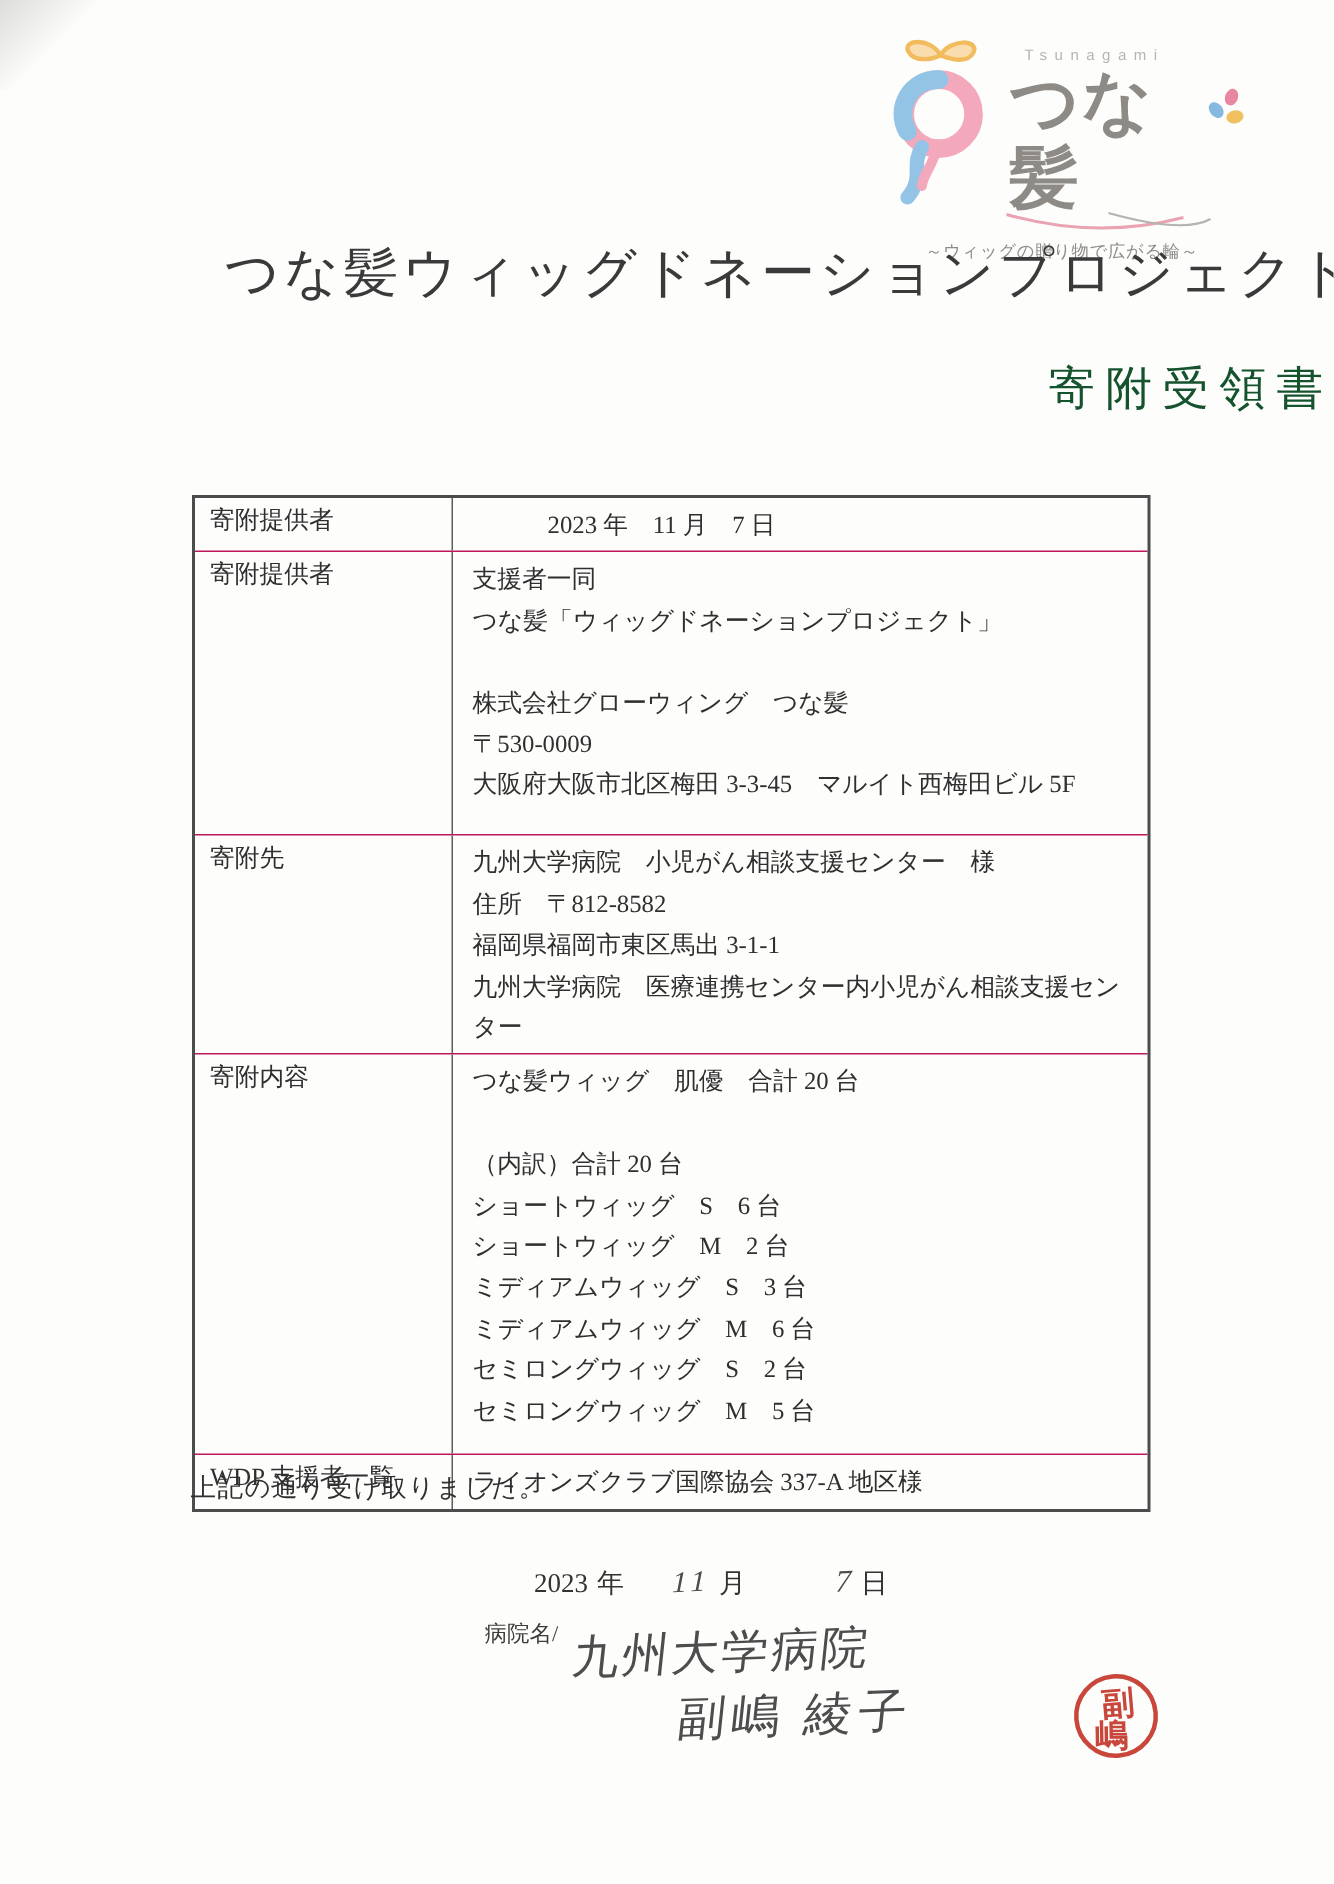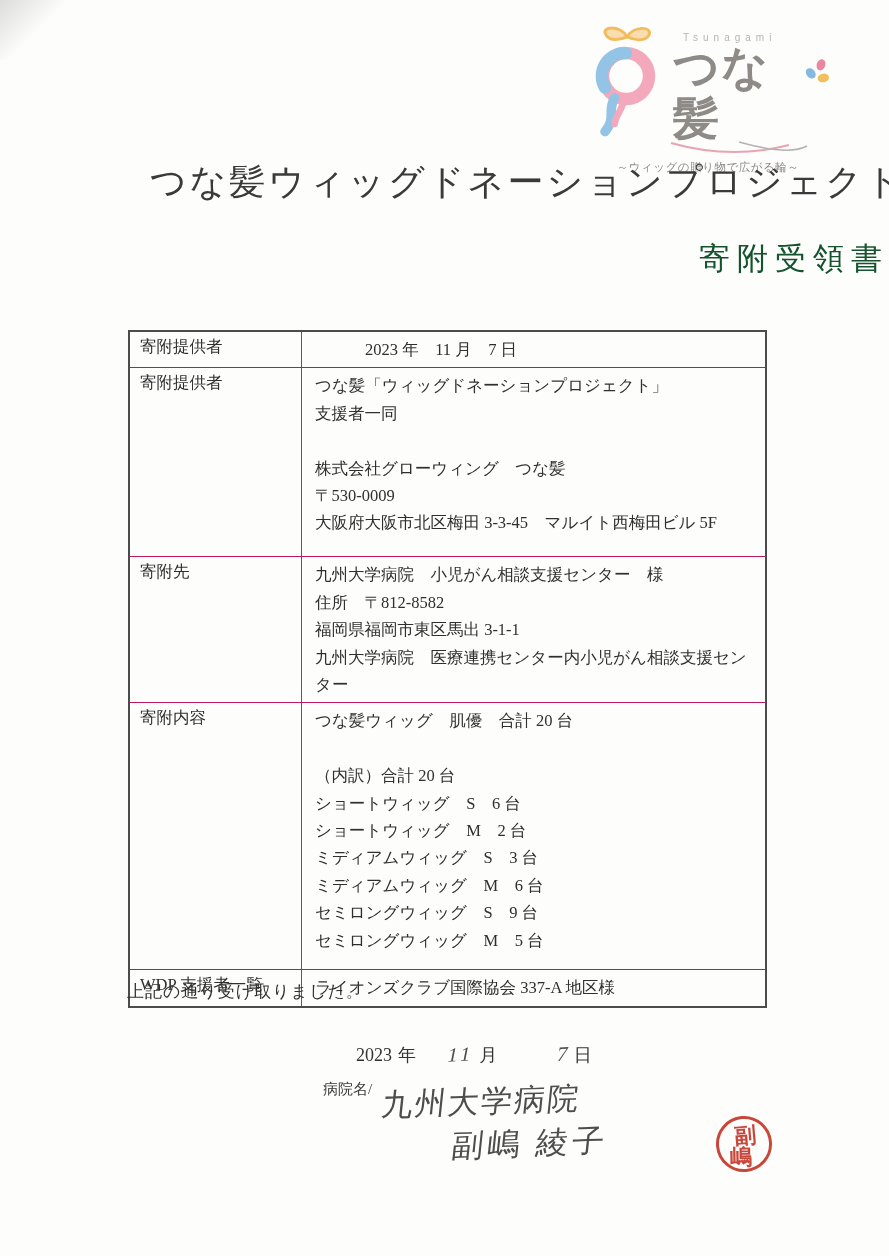--- a/index.html
+++ b/index.html
@@ -121,22 +121,22 @@
   <div class="t-row h-r1">
     <div class="t-label">寄附提供者</div>
     <div class="t-value pad-date">
       <div class="line">2023 年　11 月　7 日</div>
     </div>
   </div>
 
   <div class="t-row h-r2">
     <div class="t-label">寄附提供者</div>
     <div class="t-value">
+      <div class="line">支援者一同</div>
       <div class="line">つな髪「ウィッグドネーションプロジェクト」</div>
-      <div class="line">支援者一同</div>
       <div class="line"></div>
       <div class="line">株式会社グローウィング　つな髪</div>
       <div class="line">〒530-0009</div>
       <div class="line">大阪府大阪市北区梅田 3-3-45　マルイト西梅田ビル 5F</div>
     </div>
   </div>
 
   <div class="t-row h-r3">
     <div class="t-label">寄附先</div>
     <div class="t-value">
@@ -150,21 +150,21 @@
   <div class="t-row h-r4">
     <div class="t-label">寄附内容</div>
     <div class="t-value">
       <div class="line">つな髪ウィッグ　肌優　合計 20 台</div>
       <div class="line"></div>
       <div class="line">（内訳）合計 20 台</div>
       <div class="line">ショートウィッグ　S　6 台</div>
       <div class="line">ショートウィッグ　M　2 台</div>
       <div class="line">ミディアムウィッグ　S　3 台</div>
       <div class="line">ミディアムウィッグ　M　6 台</div>
-      <div class="line">セミロングウィッグ　S　9 台</div>
+      <div class="line">セミロングウィッグ　S　2 台</div>
       <div class="line">セミロングウィッグ　M　5 台</div>
     </div>
   </div>
 
   <div class="t-row h-r5">
     <div class="t-label">WDP 支援者一覧</div>
     <div class="t-value">
       <div class="line">ライオンズクラブ国際協会 337-A 地区様</div>
     </div>
   </div>

